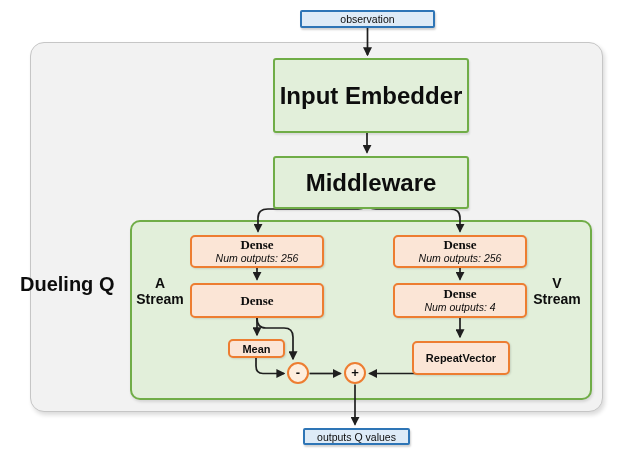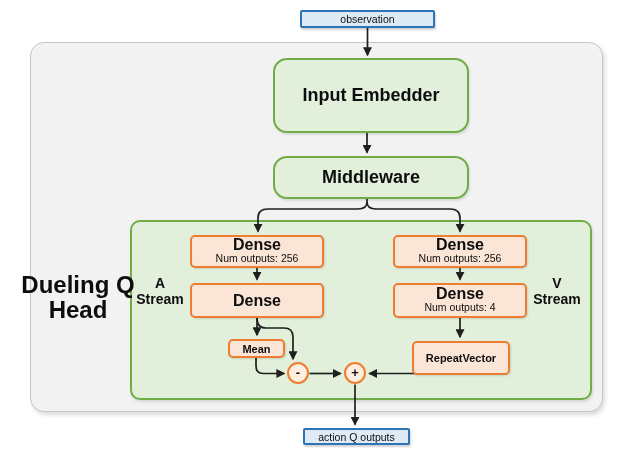--- a/index.html
+++ b/index.html
@@ -37,41 +37,41 @@
   .blue-box{
     background:var(--blue-fill);
     border:2px solid var(--blue-border);
     border-radius:2px;
     font-weight:normal; font-size:10.5px; line-height:12px;
     box-shadow:1px 2px 2px rgba(0,0,0,.18);
   }
   .green-box{
     background:var(--green-fill);
     border:2px solid var(--green-border);
-    border-radius:14px;
-    font-weight:bold; font-size:18px;
+    border-radius:3px;
+    font-weight:bold; font-size:24px;
     box-shadow:1px 2px 2px rgba(0,0,0,.10);
   }
   .orange-box{
     background:var(--orange-fill);
     border:2px solid var(--orange-border);
     border-radius:5px;
     box-shadow:1px 1px 2px rgba(0,0,0,.12);
   }
-  .dense-title{font-weight:bold; font-size:16px; line-height:14px;}
-  .dense-sub{font-size:10.5px; line-height:13px; white-space:nowrap;}
+  .dense-title{font-weight:bold; font-size:13px; line-height:14px;font-family:Liberation Serif, serif;}
+  .dense-sub{font-size:10.5px; line-height:13px; white-space:nowrap;font-style:italic;}
   .small-op{font-weight:bold; font-size:11px; line-height:14px;}
   .op-circle{
     width:22px; height:22px; border-radius:50%;
     background:var(--circle-fill);
     border:2px solid var(--orange-border);
     font-weight:bold; font-size:13px; line-height:18px;
     display:flex; align-items:center; justify-content:center;
   }
-  .big-label{font-weight:bold; font-size:24px; line-height:25px; text-align:center;}
+  .big-label{font-weight:bold; font-size:20px; line-height:25px; }
   .stream-label{font-weight:bold; font-size:14px; line-height:16px; text-align:center;}
   svg.wires{position:absolute; left:0; top:0; pointer-events:none;}
   svg.wires path{stroke:var(--arrow); stroke-width:1.7; fill:none;}
   svg.wires .head{fill:var(--arrow); stroke:none;}
 </style>
 </head>
 <body>
 
 <div class="canvas">
 
@@ -101,21 +101,21 @@
   </svg>
 
   <div class="abs node blue-box" style="left:300px; top:10px; width:135px; height:18px;">
     <span>observation</span>
   </div>
 
   <div class="abs node green-box" style="left:273px; top:58px; width:196px; height:75px;">
     <span>Input Embedder</span>
   </div>
 
-  <div class="abs node green-box" style="left:273px; top:156px; width:196px; height:43px;">
+  <div class="abs node green-box" style="left:273px; top:156px; width:196px; height:53px;">
     <span>Middleware</span>
   </div>
 
   <div class="abs node orange-box" style="left:190px; top:235px; width:134px; height:33px;">
     <div class="dense-title">Dense</div>
     <div class="dense-sub">Num outputs: 256</div>
   </div>
 
   <div class="abs node orange-box" style="left:190px; top:283px; width:134px; height:35px;">
     <div class="dense-title">Dense</div>
@@ -140,26 +140,25 @@
   </div>
 
   <div class="abs op-circle" style="left:287px; top:362px;">
     <span>-</span>
   </div>
   <div class="abs op-circle" style="left:344px; top:362px;">
     <span>+</span>
   </div>
 
   <div class="abs node blue-box" style="left:303px; top:428px; width:107px; height:17px;">
-    <span>action Q outputs</span>
+    <span>outputs Q values</span>
   </div>
 
   <div class="abs big-label" style="left:20px; top:272px; width:116px;">
     <div>Dueling Q</div>
-    <div>Head</div>
   </div>
 
   <div class="abs stream-label" style="left:134px; top:275px; width:52px;">
     <div>A</div>
     <div>Stream</div>
   </div>
 
   <div class="abs stream-label" style="left:531px; top:275px; width:52px;">
     <div>V</div>
     <div>Stream</div>

